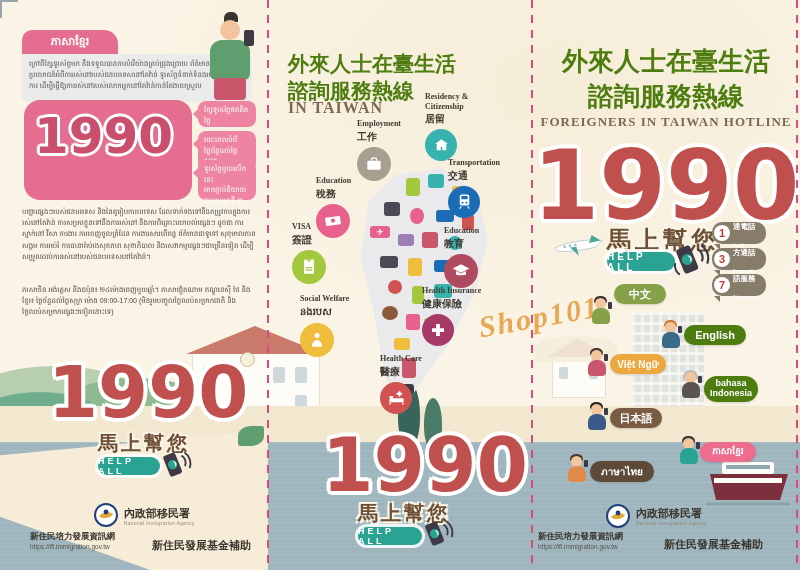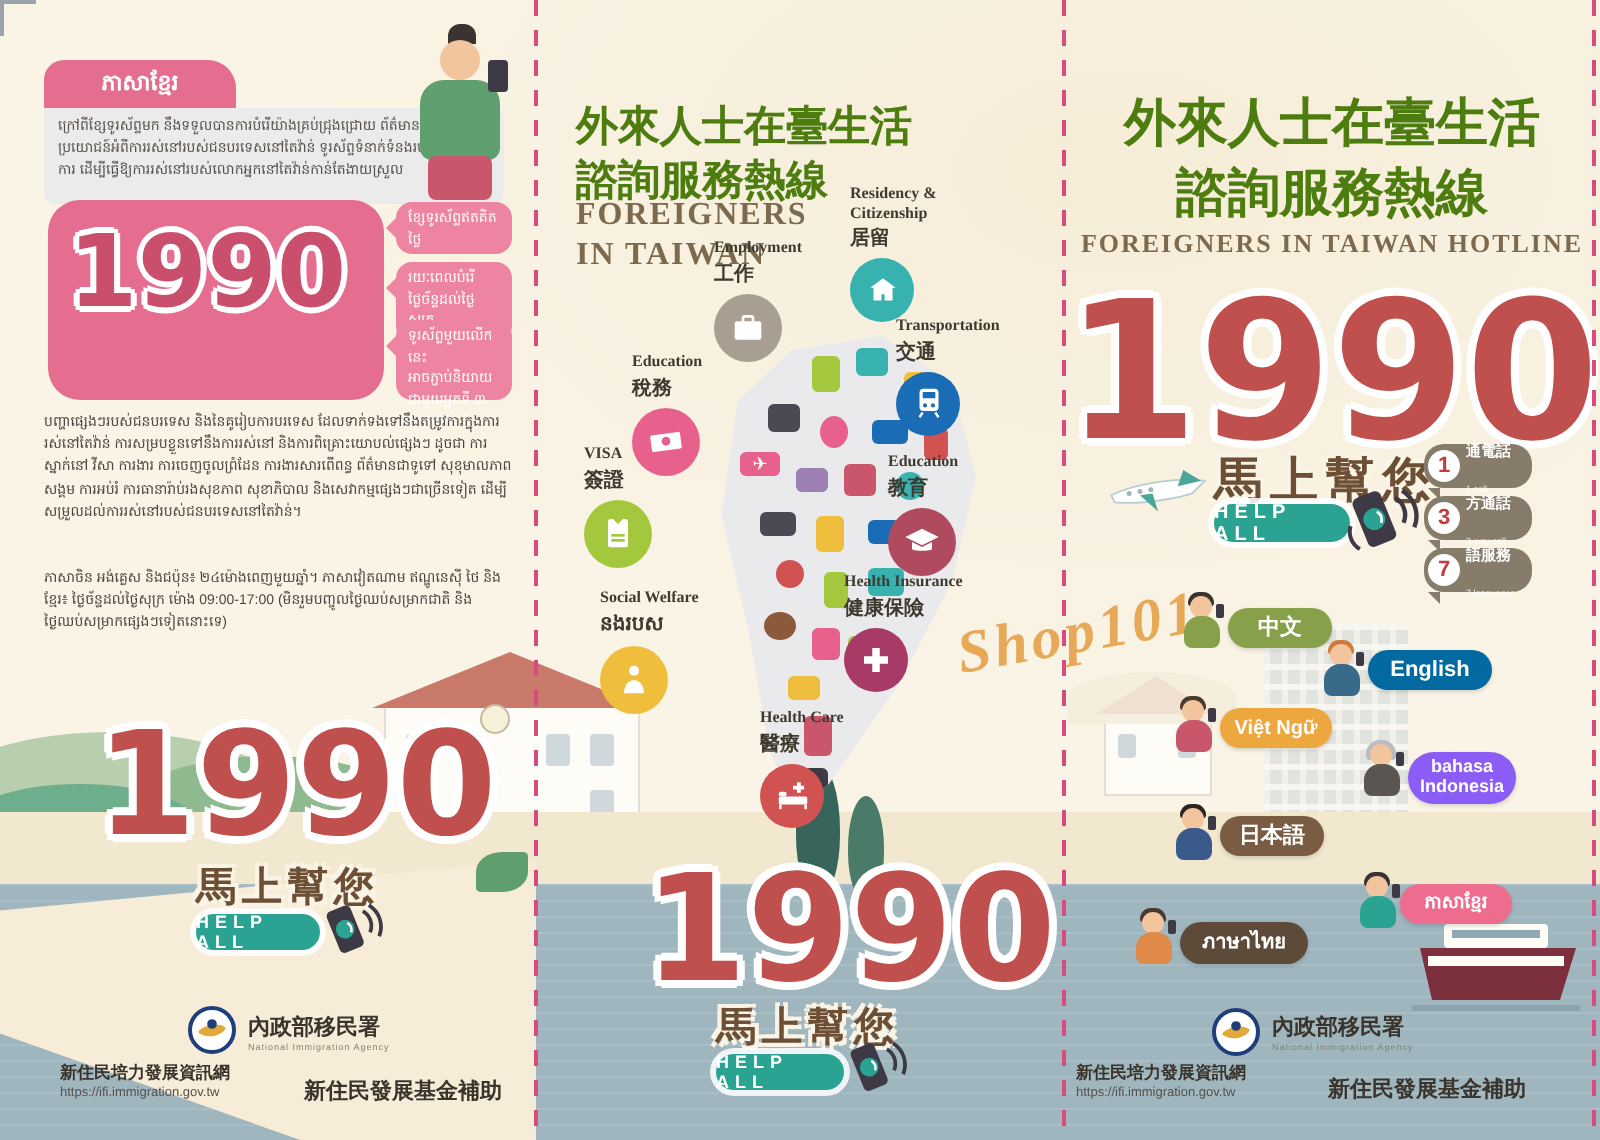--- a/index.html
+++ b/index.html
@@ -198,21 +198,20 @@
     </div>
     <div class="abs ft-fund" style="left:152px;top:538px;">新住民發展基金補助</div>
   </section>
 
   <section>
     <div class="abs ttl-zh" style="left:288px;top:50px;font-size:21px;line-height:1.3;">
       <div>外來人士在臺生活</div>
       <div>諮詢服務熱線</div>
     </div>
     <div class="abs ttl-en" style="left:288px;top:98px;font-size:16px;line-height:1.28;letter-spacing:1px;">
-      <div>FOREIGNERS</div>
       <div>IN TAIWAN</div>
     </div>
 
     <div class="abs map-blob">
       <span class="mi" style="left:48px;top:10px;width:14px;height:18px;background:#a4c83d;"></span>
       <span class="mi" style="left:70px;top:6px;width:16px;height:14px;background:#38b2ae;"></span>
       <span class="mi" style="left:94px;top:18px;width:14px;height:20px;background:#eebe3c;"></span>
       <span class="mi" style="left:26px;top:34px;width:16px;height:14px;background:#4a4a55;"></span>
       <span class="mi" style="left:52px;top:40px;width:14px;height:16px;background:#e8618c;border-radius:50%;"></span>
       <span class="mi" style="left:78px;top:42px;width:18px;height:12px;background:#1a6cb5;"></span>
@@ -395,45 +394,45 @@
       <span class="n">7</span>
       <span><span class="fz">語服務</span><br><span class="fe">7 languages</span></span>
     </div>
 
     <div class="person" style="left:590px;top:294px;">
         <i class="p-hair" style="background:#3a3330;"></i>
         <i class="p-head"></i>
         <i class="p-body" style="background:#87a04a;"></i>
         <i class="p-phone"></i>
       </div>
-    <div class="lang-pill" style="left: 614px; top: 304px; width: 52px; height: 20px; font-size: 11px; background: rgb(135, 160, 74);">中文</div>
+    <div class="lang-pill" style="left: 614px; top: 284px; width: 52px; height: 20px; font-size: 11px; background: rgb(135, 160, 74);">中文</div>
 
     <div class="person" style="left:660px;top:318px;">
         <i class="p-hair" style="background:#d07a3a;"></i>
         <i class="p-head"></i>
         <i class="p-body" style="background:#3a6a8a;"></i>
         <i class="p-phone"></i>
       </div>
-    <div class="lang-pill" style="left: 684px; top: 325px; width: 62px; height: 20px; font-size: 11px; background: #0369a1;">English</div>
+    <div class="lang-pill" style="left: 684px; top: 325px; width: 62px; height: 20px; font-size: 11px; background: #4d7c0f;">English</div>
 
     <div class="person" style="left:586px;top:346px;">
         <i class="p-hair" style="background:#4a3a30;"></i>
         <i class="p-head"></i>
         <i class="p-body" style="background:#c9566b;"></i>
         <i class="p-phone"></i>
       </div>
     <div class="lang-pill" style="left: 610px; top: 354px; width: 56px; height: 20px; font-size: 10px; background: rgb(236, 167, 63);">Việt Ngữ</div>
 
     <div class="person" style="left:680px;top:368px;">
         <i class="p-hair" style="background:#b9bcc0;width:15px;height:10px;left:3px;"></i>
         <i class="p-head"></i>
         <i class="p-body" style="background:#5a5550;"></i>
         <i class="p-phone"></i>
       </div>
-    <div class="lang-pill" style="left: 704px; top: 376px; width: 54px; height: 26px; font-size: 9px; background: #8b5cf6;">bahasa Indonesia</div>
+    <div class="lang-pill" style="left: 704px; top: 376px; width: 54px; height: 26px; font-size: 9px; background: #4d7c0f;">bahasa Indonesia</div>
 
     <div class="person" style="left:586px;top:400px;">
         <i class="p-hair" style="background:#2a2520;"></i>
         <i class="p-head"></i>
         <i class="p-body" style="background:#3a5a8a;"></i>
         <i class="p-phone"></i>
       </div>
     <div class="lang-pill" style="left: 610px; top: 408px; width: 52px; height: 20px; font-size: 11px; background: rgb(122, 92, 66);">日本語</div>
 
     <div class="person" style="left:678px;top:434px;">

